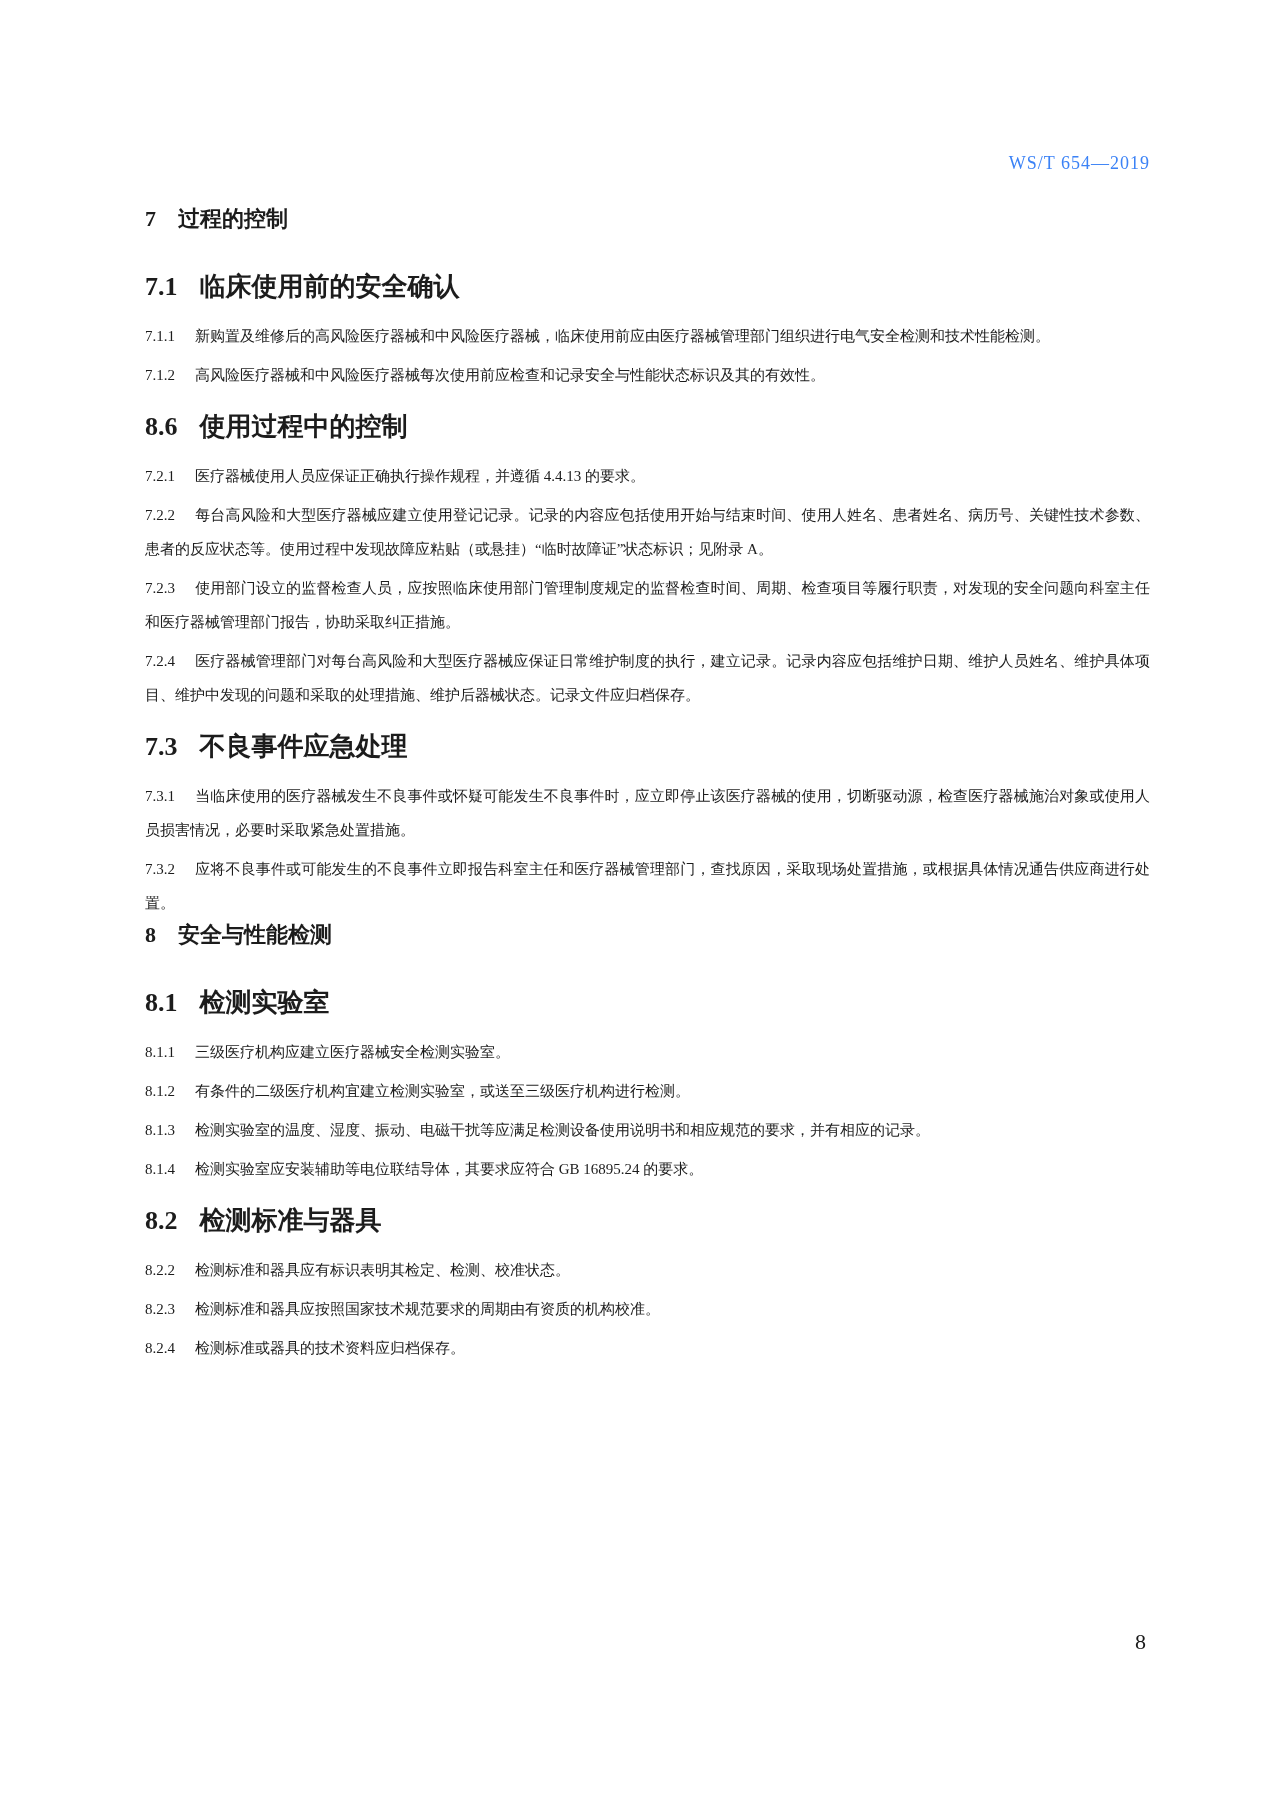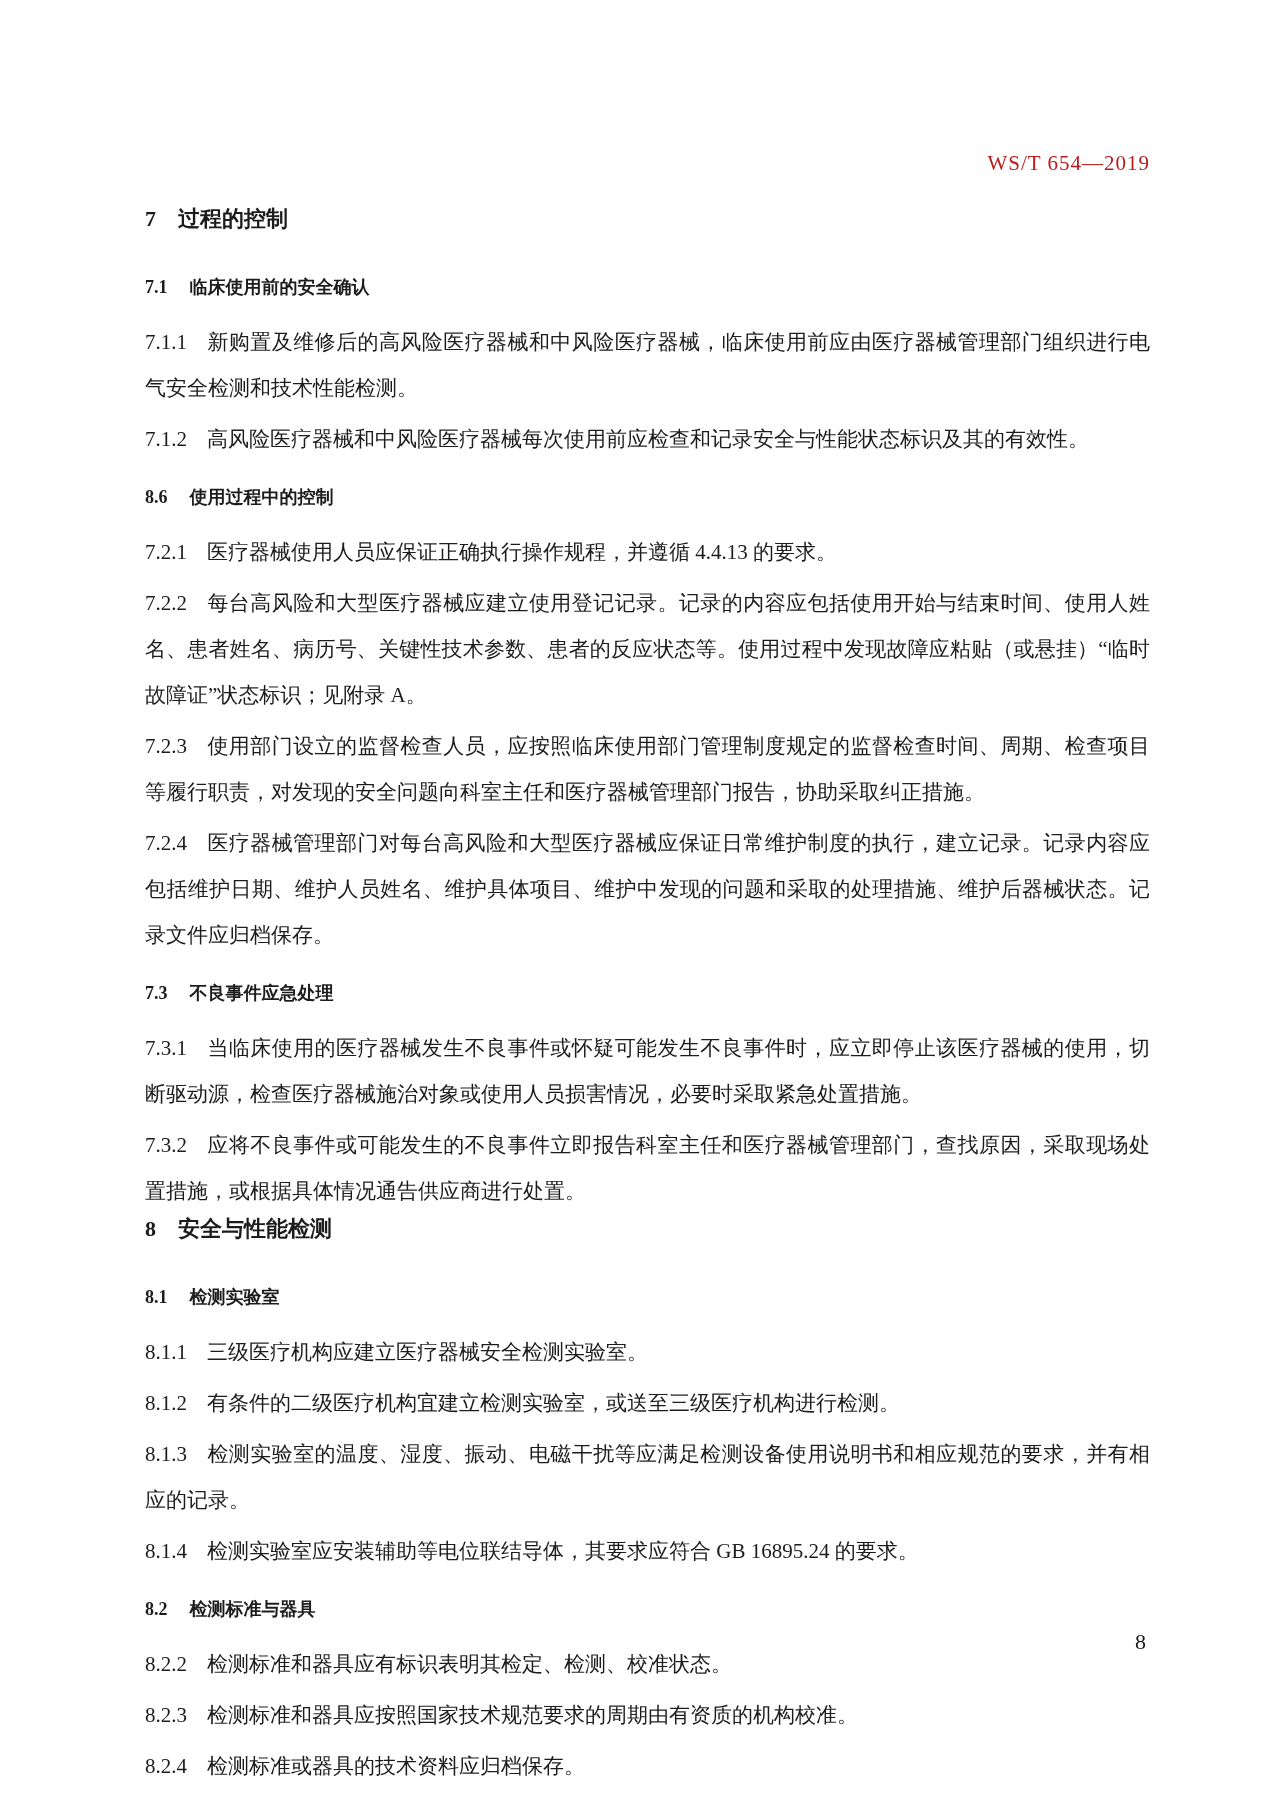--- a/index.html
+++ b/index.html
@@ -12,46 +12,46 @@
     box-sizing: border-box;
     padding: 148px 130px 0 145px;
     font-family: "Liberation Serif", "DejaVu Serif", serif;
     color: #1c1c1c;
     overflow: hidden;
   }
   .page * { margin: 0; padding: 0; }
 
   .doc-header {
     text-align: right;
-    font-size: 21px;
+    font-size: 18px;
     line-height: 30px;
     letter-spacing: 1px;
-    color: #b91c1c;
+    color: #3b82f6;
   }
 
   h1.sec {
     font-size: 22px;
     line-height: 30px;
     font-weight: bold;
   }
   .doc-header + h1.sec { margin-top: 26px; }
 
   h2.subsec {
-    font-size: 18px;
+    font-size: 26px;
     line-height: 30px;
     font-weight: bold;
     margin-top: 20px;
   }
   h1.sec + h2.subsec { margin-top: 38px; }
 
   h1.sec .h-num, h2.subsec .h-num { margin-right: 22px; }
 
   p.clause {
-    font-size: 21px;
-    line-height: 46px;
+    font-size: 15px;
+    line-height: 34px;
     text-align: justify;
     margin-top: 5px;
   }
   h2.subsec + p.clause { margin-top: 17px; }
   p.clause .c-num { margin-right: 20px; }
 
   .page-number {
     position: absolute;
     top: 1628px;
     right: 134px;

